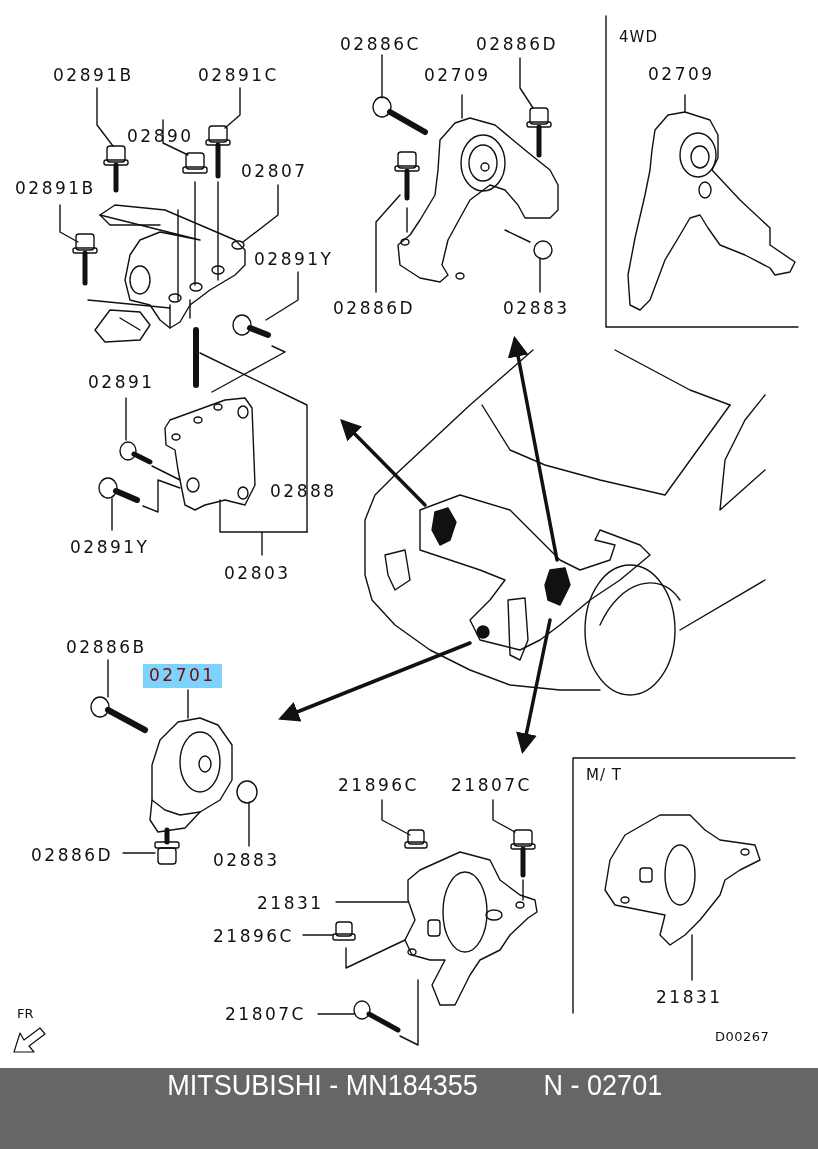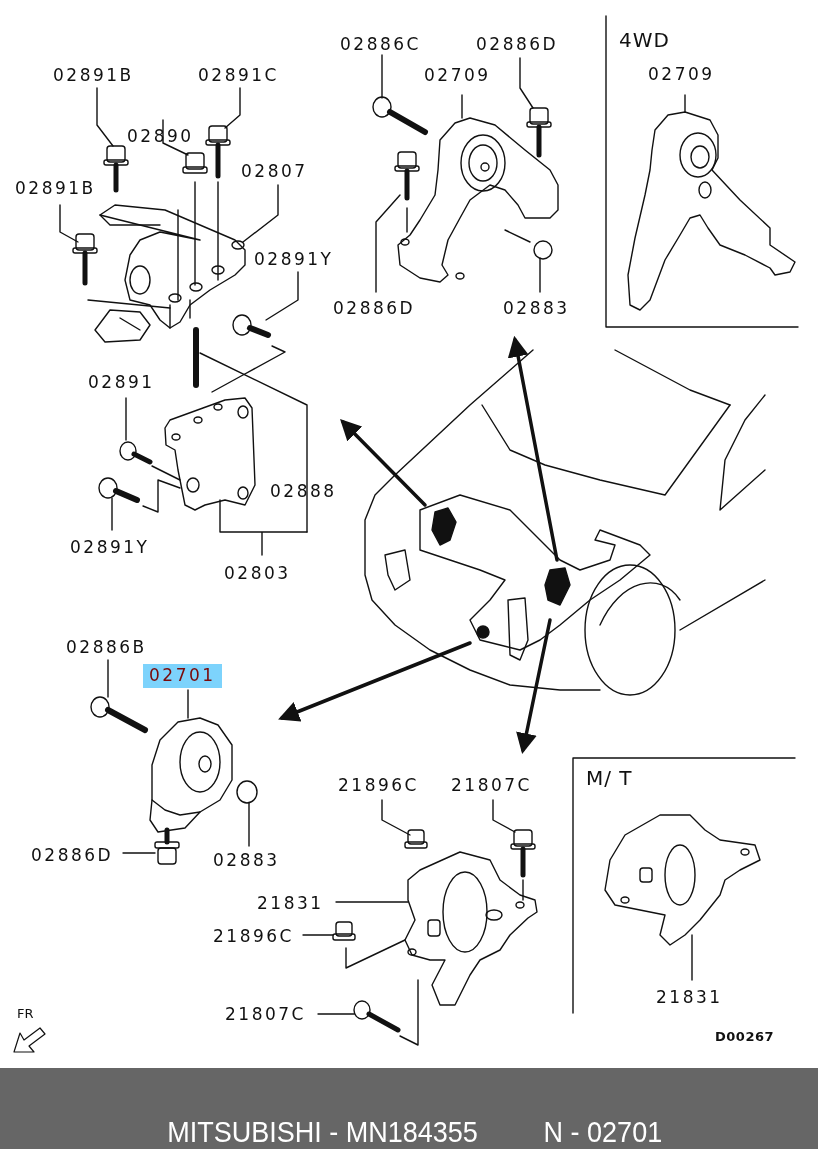--- a/index.html
+++ b/index.html
@@ -1,23 +1,23 @@
 <!DOCTYPE html>
 <html><head>
 <meta charset="utf-8">
 <style>
   html, body { margin: 0; padding: 0; }
   body { width: 818px; height: 1149px; background: #ffffff; position: relative; overflow: hidden;
          font-family: "Liberation Sans", sans-serif; }
   #canvas { position: absolute; left: 0; top: 0; width: 818px; height: 1068px; }
   .lbl { position: absolute; font-family: "DejaVu Sans", sans-serif; font-size: 17px; letter-spacing: 2.5px; color: #111; line-height: 1; white-space: nowrap; }
-  .lbl.small { font-size: 20px; letter-spacing: 1px; }
+  .lbl.small { font-size: 15px; letter-spacing: 1px; }
   .hl { background: #7dd3fc; color: #7a0a0a; padding: 3px 6px 4px 6px; }
   #footer { position: absolute; left: 0; top: 1068px; width: 818px; height: 81px; background: #666666;
-            display: flex; align-items: flex-end; justify-content: center; }
+            display: flex; align-items: flex-start; justify-content: center; }
   #footer span { color: #ffffff; font-family: "Liberation Sans", sans-serif; font-size: 30px; transform: scaleX(0.9); letter-spacing: 0; }
   #footer .gap { display: inline-block; width: 42px; }
 </style>
 </head>
 <body>
 
 <svg id="canvas" viewBox="0 0 818 1068" xmlns="http://www.w3.org/2000/svg">
   <defs>
     <marker id="ah" viewBox="0 0 10 10" refX="8" refY="5" markerWidth="6" markerHeight="6" orient="auto-start-reverse">
       <path d="M0,0 L10,5 L0,10 z" fill="#111"></path>
@@ -264,19 +264,19 @@
 <div class="lbl" style="left:338px;top:777px;">21896C</div>
 <div class="lbl" style="left:451px;top:777px;">21807C</div>
 <div class="lbl" style="left:257px;top:895px;">21831</div>
 <div class="lbl" style="left:213px;top:928px;">21896C</div>
 <div class="lbl" style="left:225px;top:1006px;">21807C</div>
 
 <div class="lbl small" style="left:586px;top:768px;">M/ T</div>
 <div class="lbl" style="left:656px;top:989px;">21831</div>
 
 <div class="lbl small" style="left:17px;top:1007px;font-size:13px;letter-spacing:0;">FR</div>
-<div class="lbl small" style="left:715px;top:1030px;font-size:13px;letter-spacing:0.5px;font-weight:bold;">D00267</div>
+<div class="lbl small" style="left:715px;top:1030px;font-size:13px;letter-spacing:0.5px;">D00267</div>
 
 <div id="footer">
   <span>MITSUBISHI - MN184355</span>
   <span class="gap"></span>
   <span>N - 02701</span>
 </div>
 
 </body></html>

